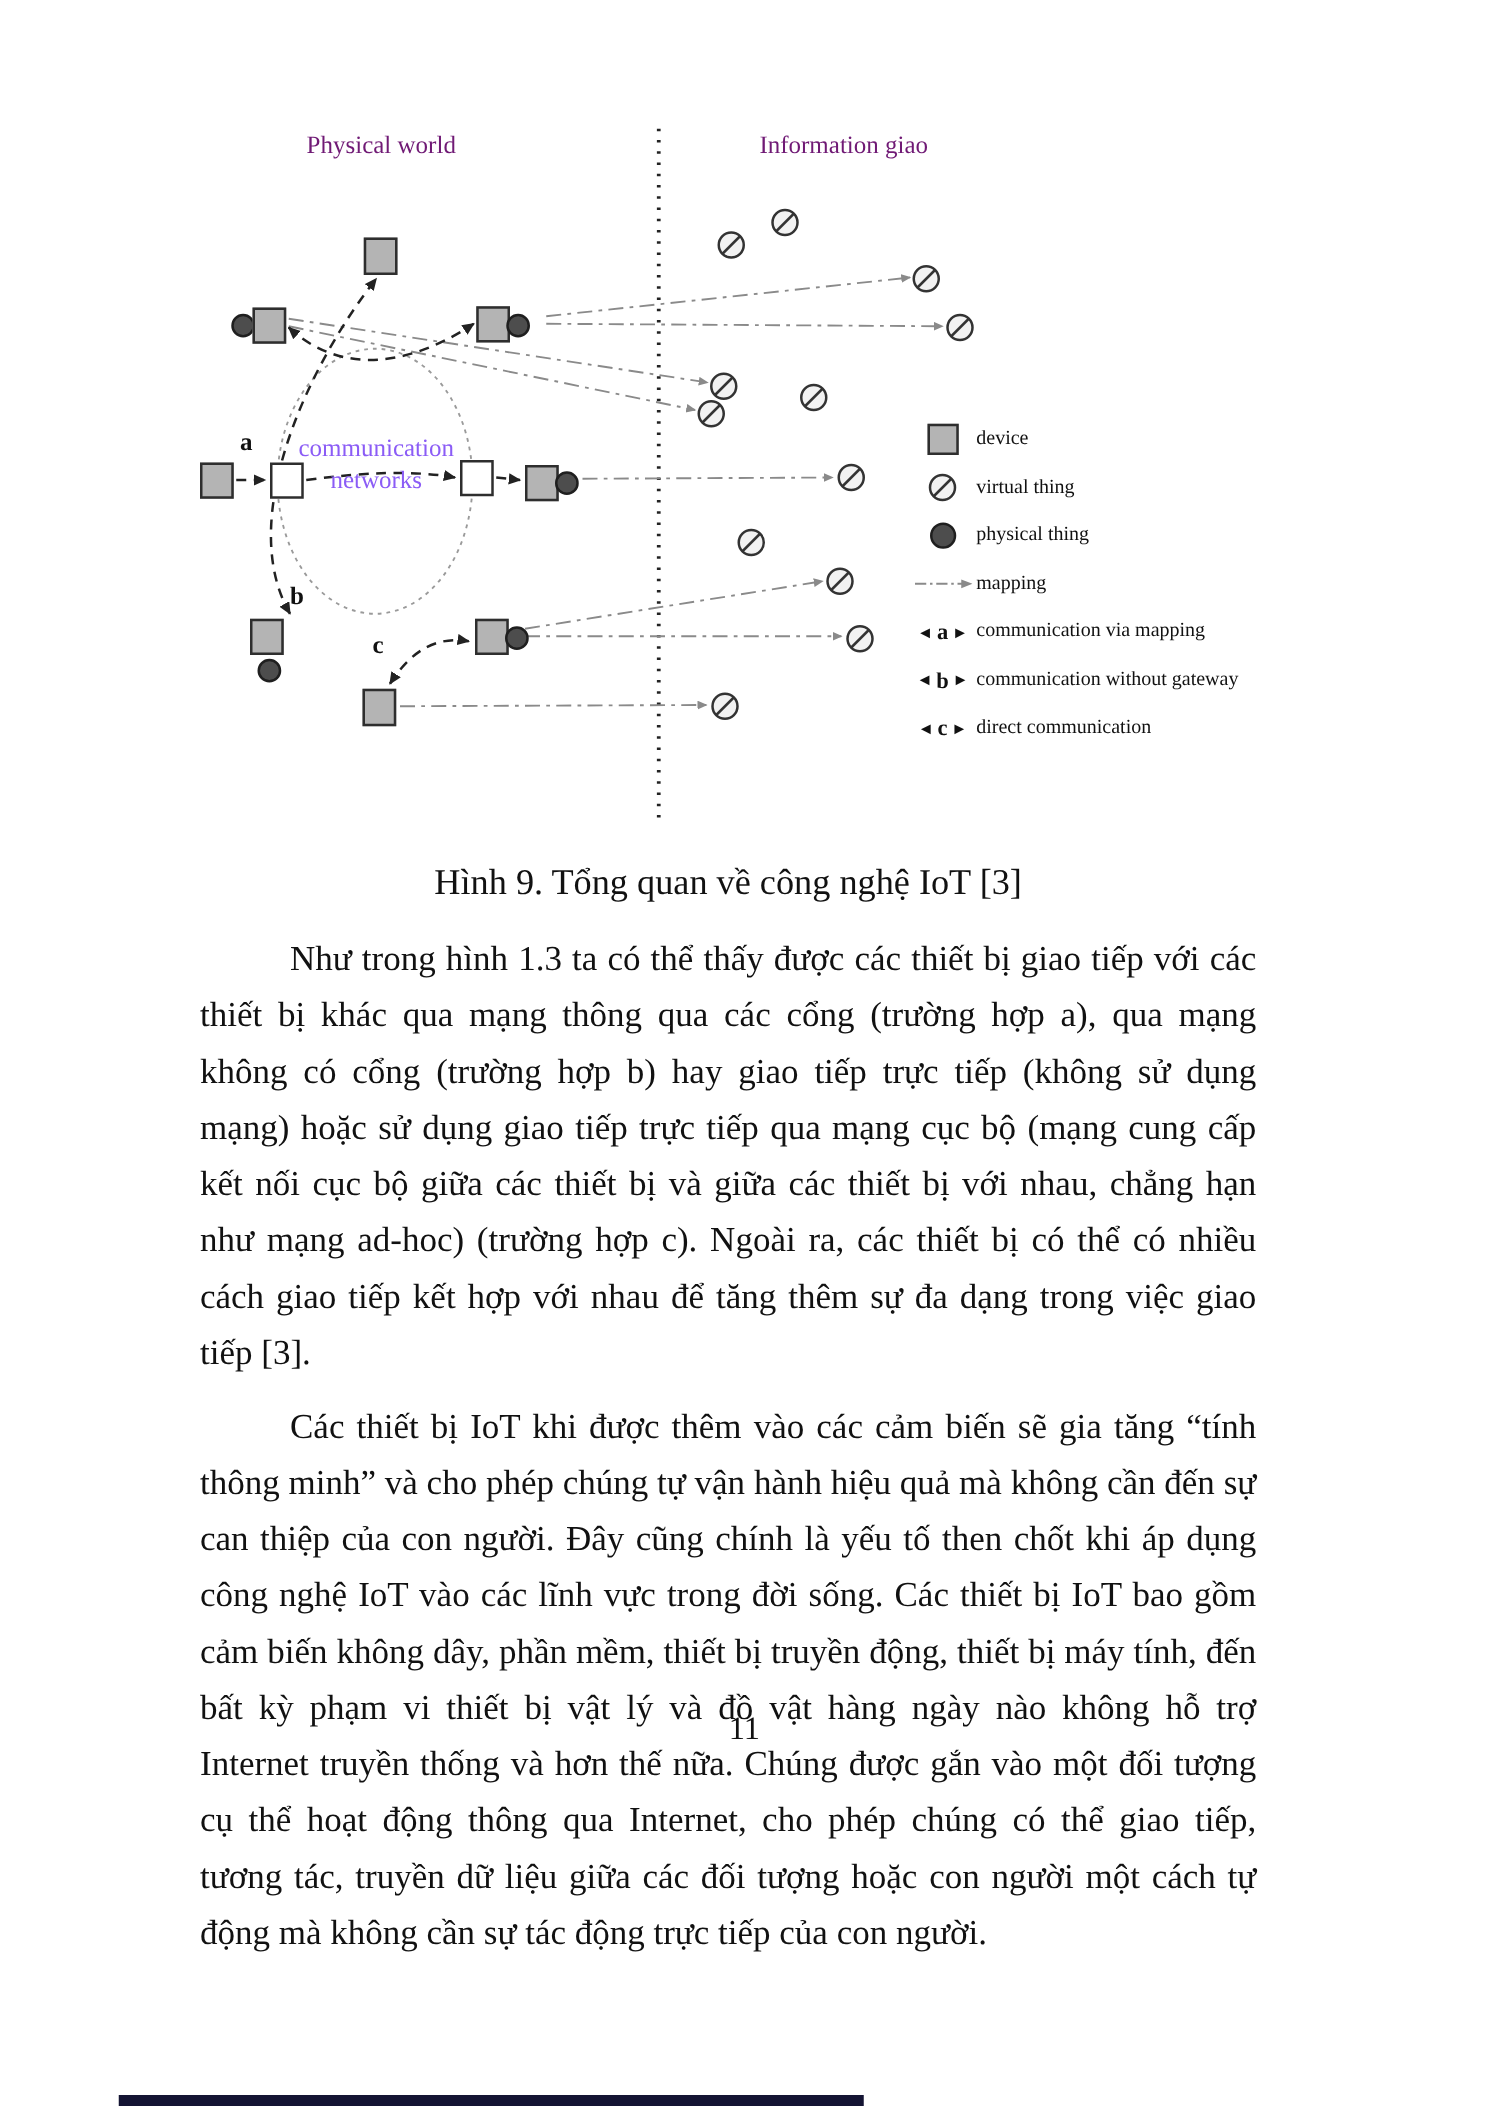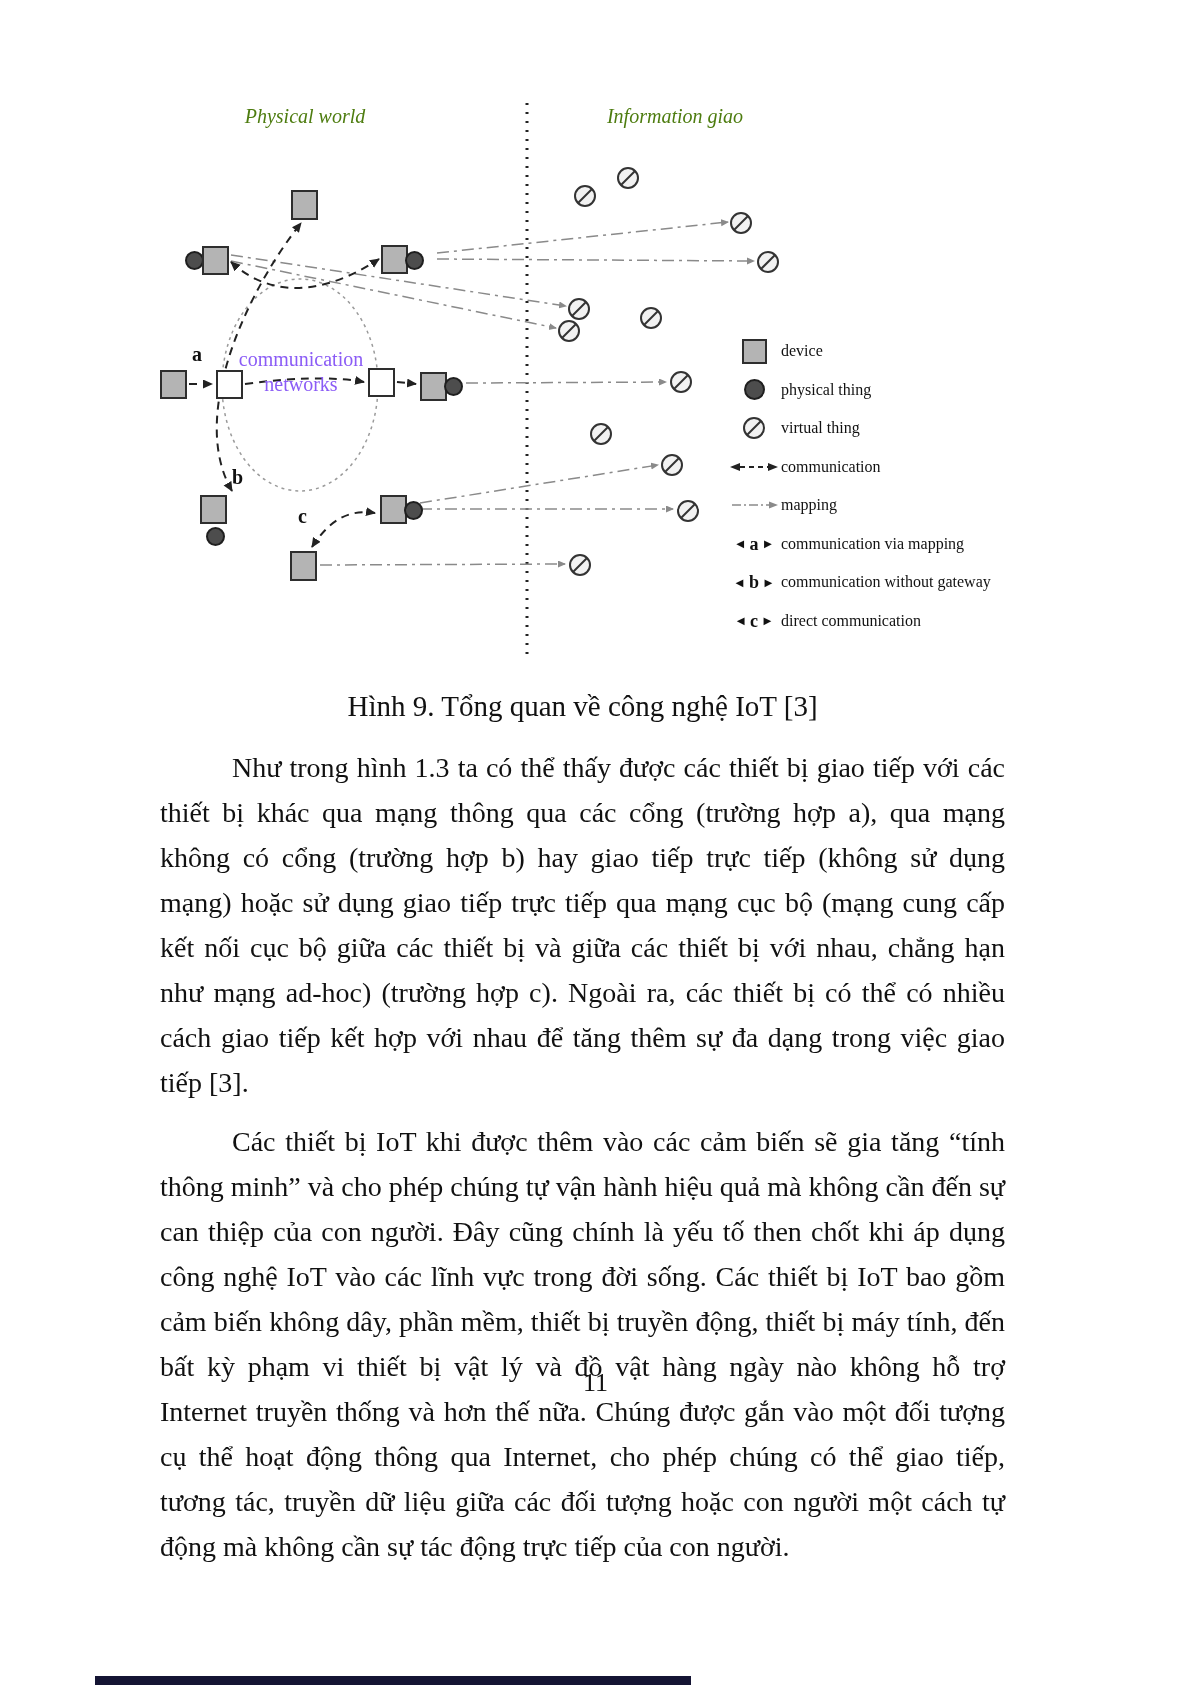--- a/index.html
+++ b/index.html
@@ -7,21 +7,21 @@
   body {
     width: 1191px; height: 1685px;
     font-family: "Liberation Serif", serif;
     color: #111; position: relative;
   }
   .page { position: relative; width: 1191px; height: 1685px; overflow: hidden; background: #fff; }
 
   
   .diagram { position: absolute; left: 130px; top: 95px; width: 950px; height: 580px; }
   .wires { position: absolute; left: 0; top: 0; }
-  .fig-label { position: absolute; font-size: 20px; color: #4d7c0f; text-align: center; font-style: italic; }
+  .fig-label { position: absolute; font-size: 20px; color: #701a75; text-align: center; }
   .net-label { position: absolute; left: 92px; top: 252px; width: 158px; text-align: center;
                color: #8b5cf6; font-size: 20px; line-height: 1.25; }
   .dev, .gw { position: absolute; border: 2px solid #2e2e2e; }
   .dev { background: #b4b4b4; }
   .gw  { background: #ffffff; }
   .dot { position: absolute; border-radius: 50%; background: #4d4d4d; border: 2px solid #1f1f1f; }
   .abc { position: absolute; font-size: 20px; font-weight: bold; color: #111; }
 
   
   .legend { position: absolute; left: 597px; top: 237px; }
@@ -163,42 +163,32 @@
 
     <div class="legend">
       <div class="legend-row">
         <span class="li-icon">
             <span class="sq gray"></span>
           </span>
         <span class="li-label">device</span>
       </div>
       <div class="legend-row">
         <span class="li-icon">
-            <span class="cir"></span>
-          </span>
-        <span class="li-label">physical thing</span>
-      </div>
-      <div class="legend-row">
-        <span class="li-icon">
           <svg width="26" height="26">
               <circle cx="13" cy="13" r="10" fill="#f2f2f2" stroke="#333" stroke-width="2"></circle>
               <line x1="6" y1="20" x2="20" y2="6" stroke="#333" stroke-width="2"></line>
             </svg>
         </span>
         <span class="li-label">virtual thing</span>
       </div>
       <div class="legend-row">
         <span class="li-icon">
-          <svg width="48" height="14">
-              <polygon points="0,7 10,3 10,11" fill="#222"></polygon>
-              <line x1="10" y1="7" x2="38" y2="7" stroke="#222" stroke-width="2" stroke-dasharray="5 4"></line>
-              <polygon points="48,7 38,3 38,11" fill="#222"></polygon>
-            </svg>
-        </span>
-        <span class="li-label">communication</span>
+            <span class="cir"></span>
+          </span>
+        <span class="li-label">physical thing</span>
       </div>
       <div class="legend-row">
         <span class="li-icon">
           <svg width="48" height="14">
               <line x1="2" y1="7" x2="40" y2="7" stroke="#8a8a8a" stroke-width="1.5" stroke-dasharray="9 3 2 3"></line>
               <polygon points="48,7 39,3.5 39,10.5" fill="#8a8a8a"></polygon>
             </svg>
         </span>
         <span class="li-label">mapping</span>
       </div>

